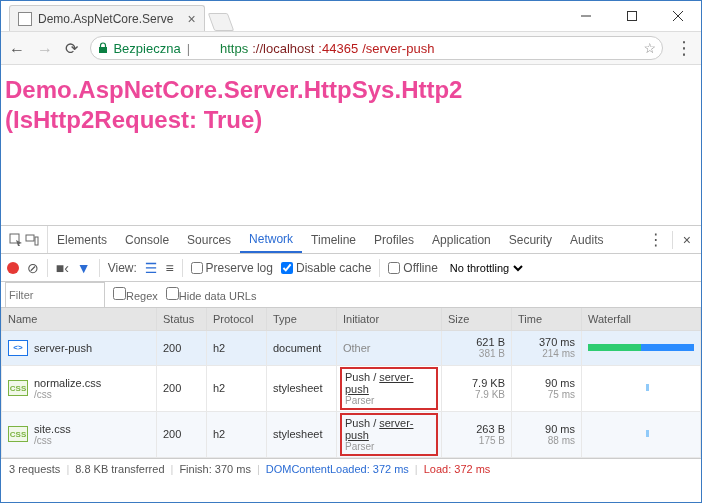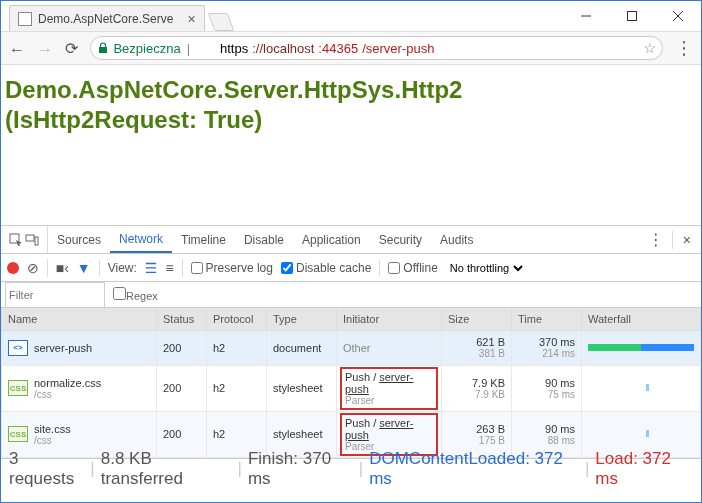--- a/index.html
+++ b/index.html
@@ -15,28 +15,28 @@
 .tab .close { font-size: 14px; color: #666; margin-left: 8px; }
 .newtab { width: 20px; height: 18px; background: #f2f2f2; border: 1px solid #ccc; margin-left: 6px; transform: skewX(20deg); border-radius: 2px; }
 
 .addrbar { height: 34px; border-top: 1px solid #ddd; border-bottom: 1px solid #ddd; background: #f7f7f7; display: flex; align-items: center; padding: 0 8px; gap: 12px; }
 .addrbar .navbtn { font-size: 16px; color: #555; }
 .addrbar .navbtn.disabled { color: #bbb; }
 .urlbox { flex: 1; height: 24px; background: #fff; border: 1px solid #ccc; border-radius: 12px; display: flex; align-items: center; padding: 0 6px; font-size: 13px; gap: 4px; }
 .urlbox .lock { width: 12px; height: 12px; }
 .urlbox .secure { color: #0b8043; }
 .urlbox .sep { color: #888; margin: 0 2px; }
-.urlbox .https { color: #000000; padding-left: 24px; }
+.urlbox .https { color: #15803d; padding-left: 24px; }
 .urlbox .host { color: #7f1d1d; }
 .urlbox .path { color: #b91c1c; }
 .urlbox .star { margin-left: auto; color: #888; font-size: 14px; }
 .menu3 { font-size: 18px; color: #555; }
 
 .content { height: 160px; padding: 10px 4px; background: #fff; }
-.content h1 { font-size: 24px; font-weight: bold; color: #4d7c0f; line-height: 1.25; font-family: "Times New Roman", serif; }
+.content h1 { font-size: 24px; font-weight: bold; color: #ec4899; line-height: 1.25; font-family: "Times New Roman", serif; }
 
 .devtools { border-top: 1px solid #ccc; background: #fff; }
 .devtabs { height: 28px; display: flex; align-items: center; border-bottom: 1px solid #ccc; font-size: 12px; color: #555; }
 .devtabs .dock { display: flex; align-items: center; gap: 2px; padding: 0 8px; border-right: 1px solid #ddd; height: 100%; }
 .devtabs .dtab { padding: 0 9px; height: 100%; display: flex; align-items: center; cursor: pointer; }
 .devtabs .dtab.active { border-bottom: 2px solid #2b6cd4; color: #2b6cd4; }
 .devtabs .spacer { flex: 1; }
 .devtabs .more { padding: 0 8px; font-size: 16px; }
 .devtabs .sep { width: 1px; height: 18px; background: #ddd; }
 .devtabs .xbtn { padding: 0 10px; font-size: 14px; }
@@ -69,21 +69,21 @@
 .sizecell { text-align: right; }
 .sizecell .sub, .timecell .sub { color: #999; font-size: 10px; }
 .timecell { text-align: right; }
 .initbox { border: 2px solid #d32f2f; padding: 2px 3px; margin: -2px -3px; }
 .initlink { color: #333; }
 .initlink a { color: #333; text-decoration: underline; }
 .initsub { color: #999; font-size: 10px; }
 .waterfall { position: relative; height: 18px; }
 .wbar { position: absolute; height: 7px; top: 5px; }
 
-.statusbar { height: 22px; border-top: 1px solid #ccc; display: flex; align-items: center; font-size: 17px; color: #555; padding: 0 8px; gap: 6px; }
+.statusbar { height: 22px; border-top: 1px solid #ccc; display: flex; align-items: center; font-size: 11px; color: #555; padding: 0 8px; gap: 6px; }
 .statusbar .ssep { color: #ccc; }
 .statusbar .dcl { color: #2b6cd4; }
 .statusbar .load { color: #d32f2f; }
 
 svg { display: block; }
 </style>
 </head>
 <body>
 
 <div class="titlebar">
@@ -151,24 +151,26 @@
           </svg>
         </span>
       <span>
           <svg width="14" height="14" viewBox="0 0 14 14">
             <rect x="1" y="2" width="8" height="6" fill="none" stroke="#666"></rect>
             <rect x="10" y="4" width="3" height="8" fill="none" stroke="#666"></rect>
           </svg>
         </span>
     </div>
     <div id="dtabs" style="display: flex; height: 100%;">
+        <div class="dtab">Elements</div>
+        <div class="dtab">Console</div>
         <div class="dtab">Sources</div>
         <div class="dtab active">Network</div>
         <div class="dtab">Timeline</div>
-        <div class="dtab">Disable</div>
+        <div class="dtab">Profiles</div>
         <div class="dtab">Application</div>
         <div class="dtab">Security</div>
         <div class="dtab">Audits</div>
       </div>
     <div class="spacer"></div>
     <span class="more">⋮</span>
     <span class="sep"></span>
     <span class="xbtn">×</span>
   </div>
 
@@ -195,20 +197,21 @@
     <label class="chk">
         <input type="checkbox" style="">
         <span>Offline</span>
       </label>
     <select><option>No throttling</option></select>
   </div>
 
   <div class="filterbar">
     <input type="text" placeholder="Filter" style="">
     <label class="chk"><input type="checkbox" style=""><span>Regex</span></label>
+    <label class="chk"><input type="checkbox" style=""><span>Hide data URLs</span></label>
   </div>
 
   <table class="nettable">
     <colgroup>
         <col style="width:155px">
         <col style="width:50px">
         <col style="width:60px">
         <col style="width:70px">
         <col style="width:105px">
         <col style="width:70px">

